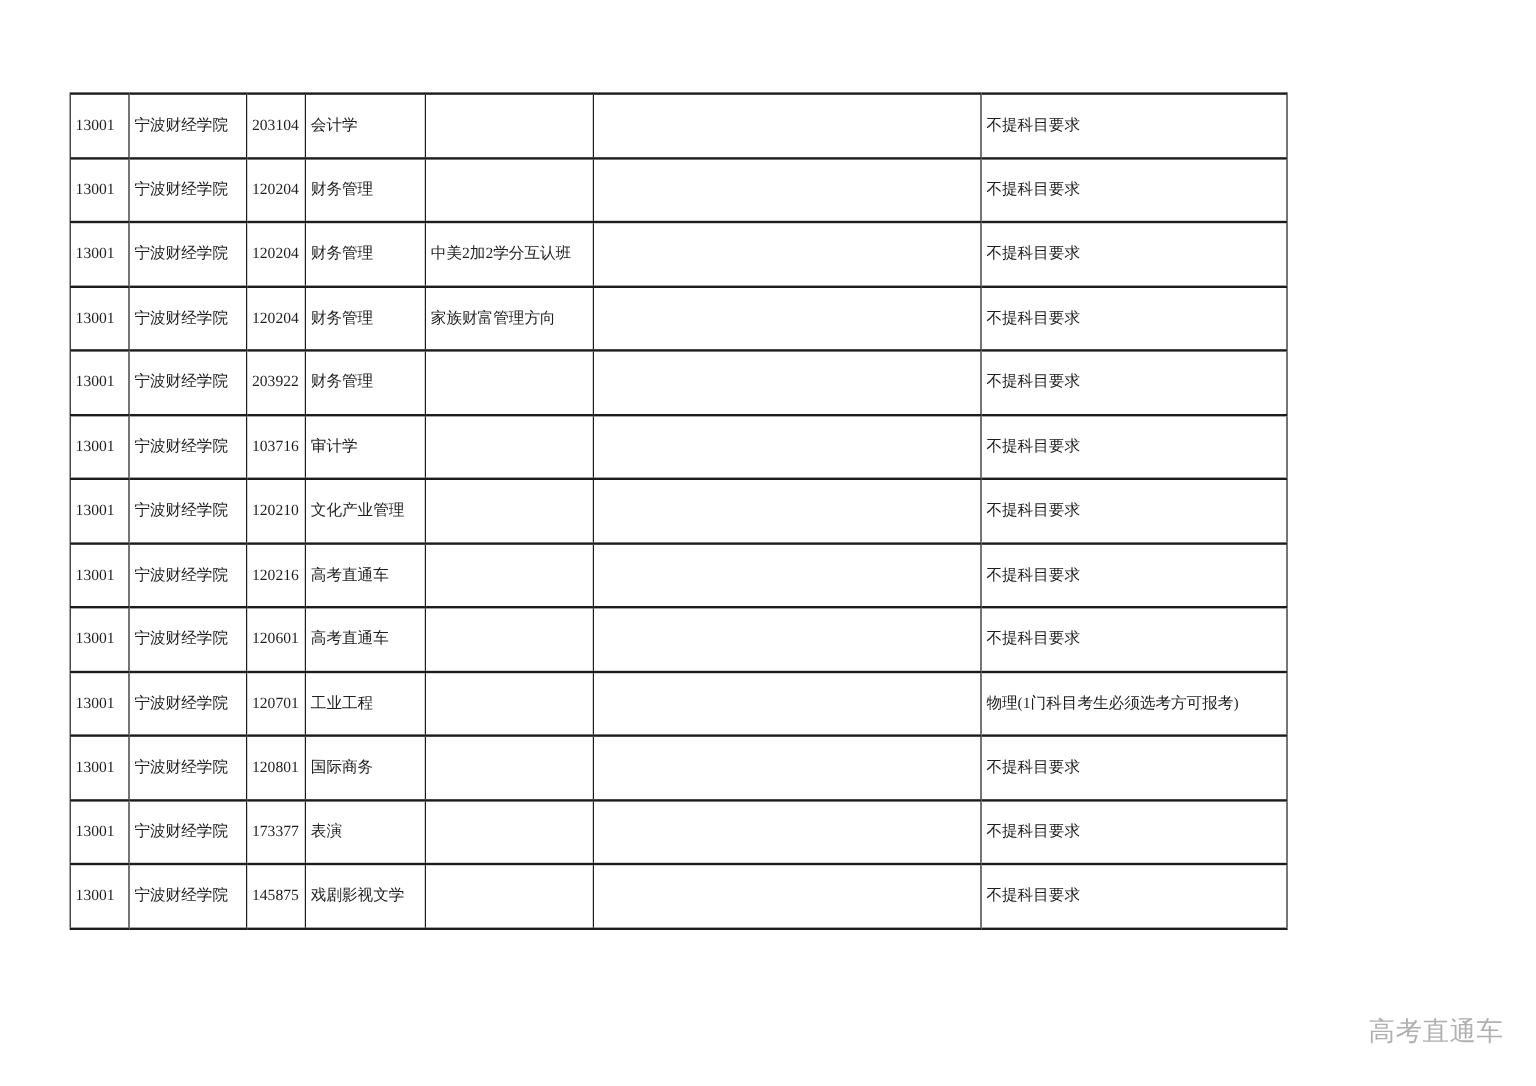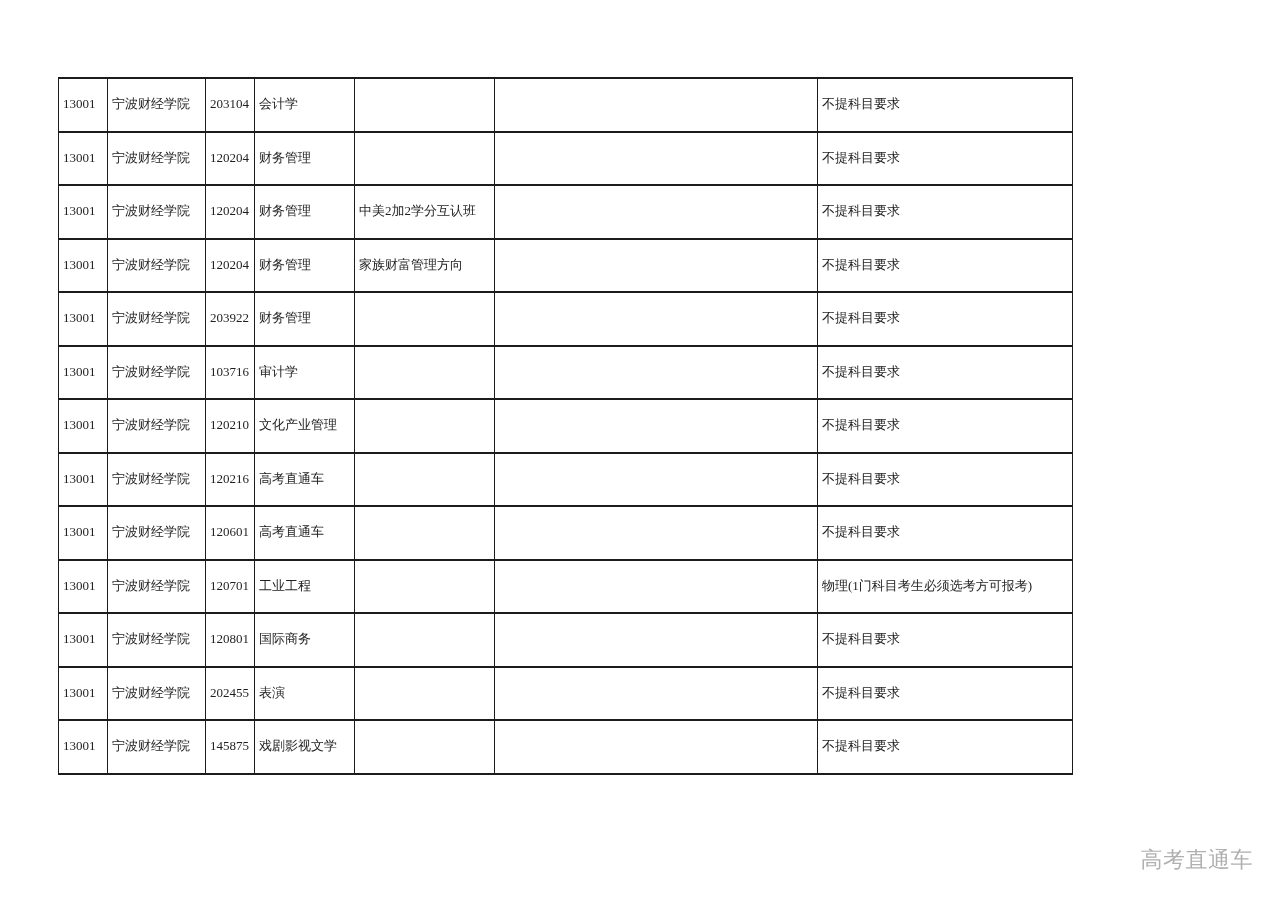--- a/index.html
+++ b/index.html
@@ -164,21 +164,21 @@
     <td>宁波财经学院</td>
     <td>120801</td>
     <td>国际商务</td>
     <td></td>
     <td></td>
     <td>不提科目要求</td>
   </tr>
         <tr>
     <td>13001</td>
     <td>宁波财经学院</td>
-    <td>202455</td>
+    <td>173377</td>
     <td>表演</td>
     <td></td>
     <td></td>
     <td>不提科目要求</td>
   </tr>
         <tr>
     <td>13001</td>
     <td>宁波财经学院</td>
     <td>145875</td>
     <td>戏剧影视文学</td>

